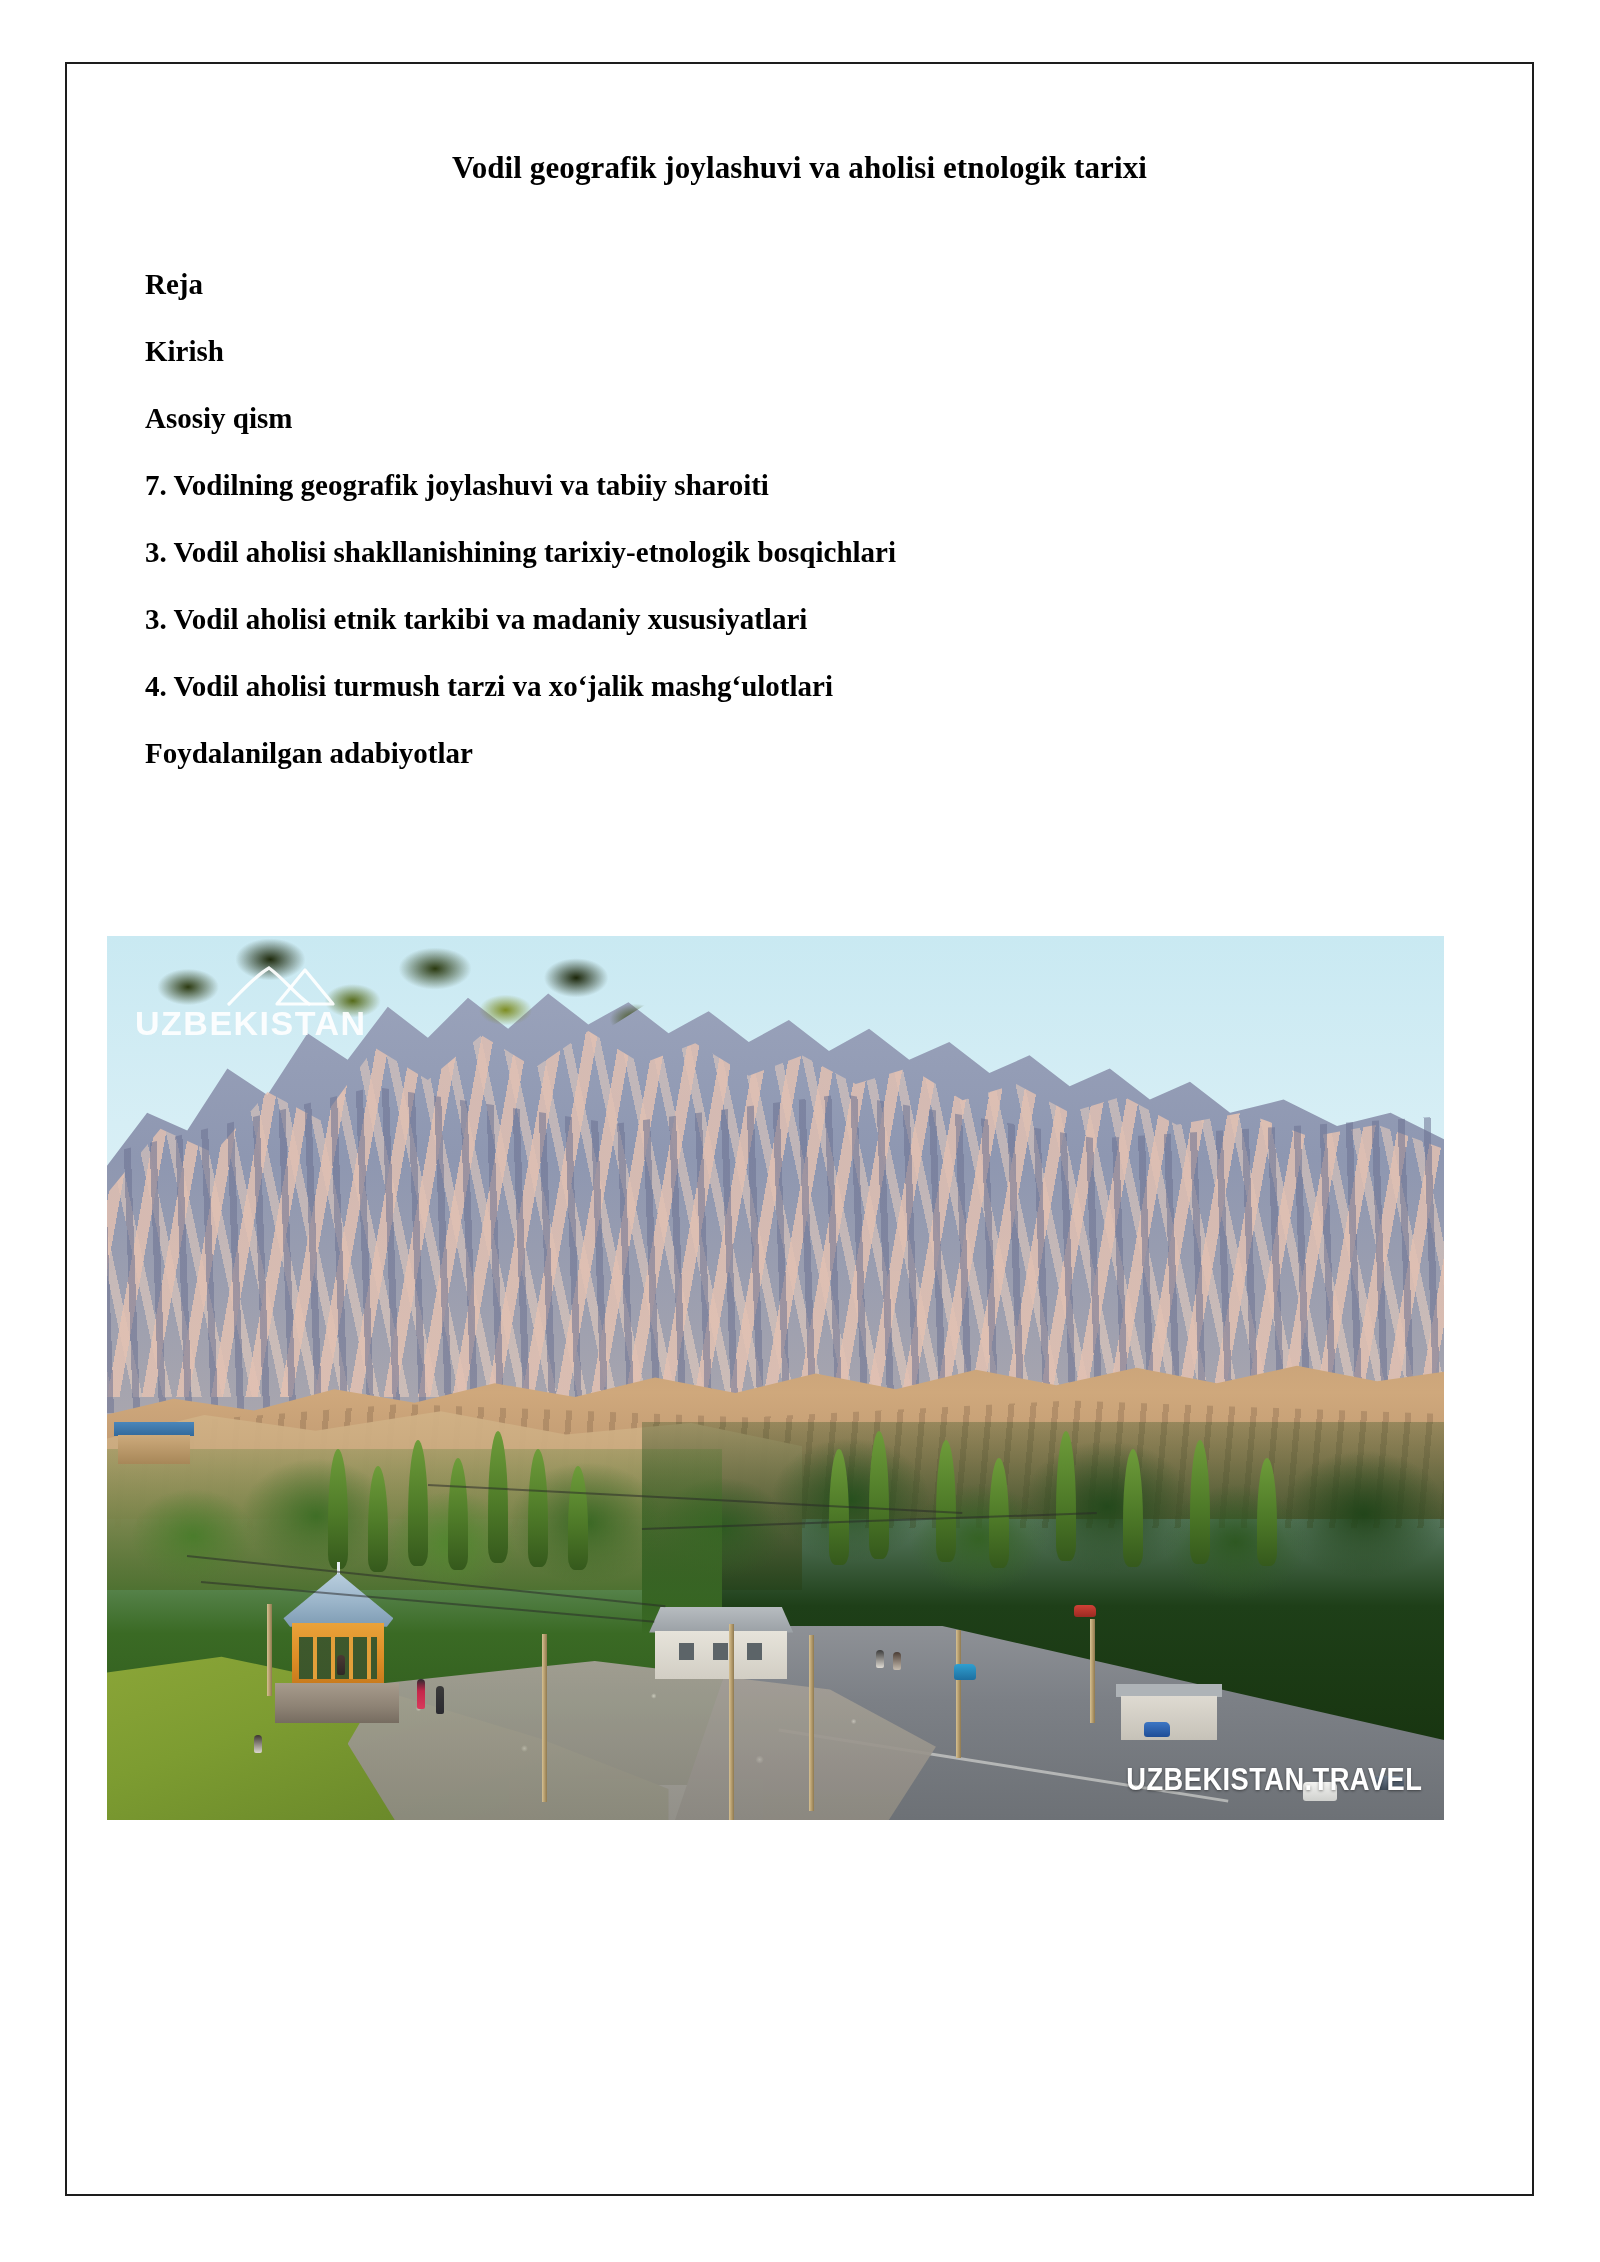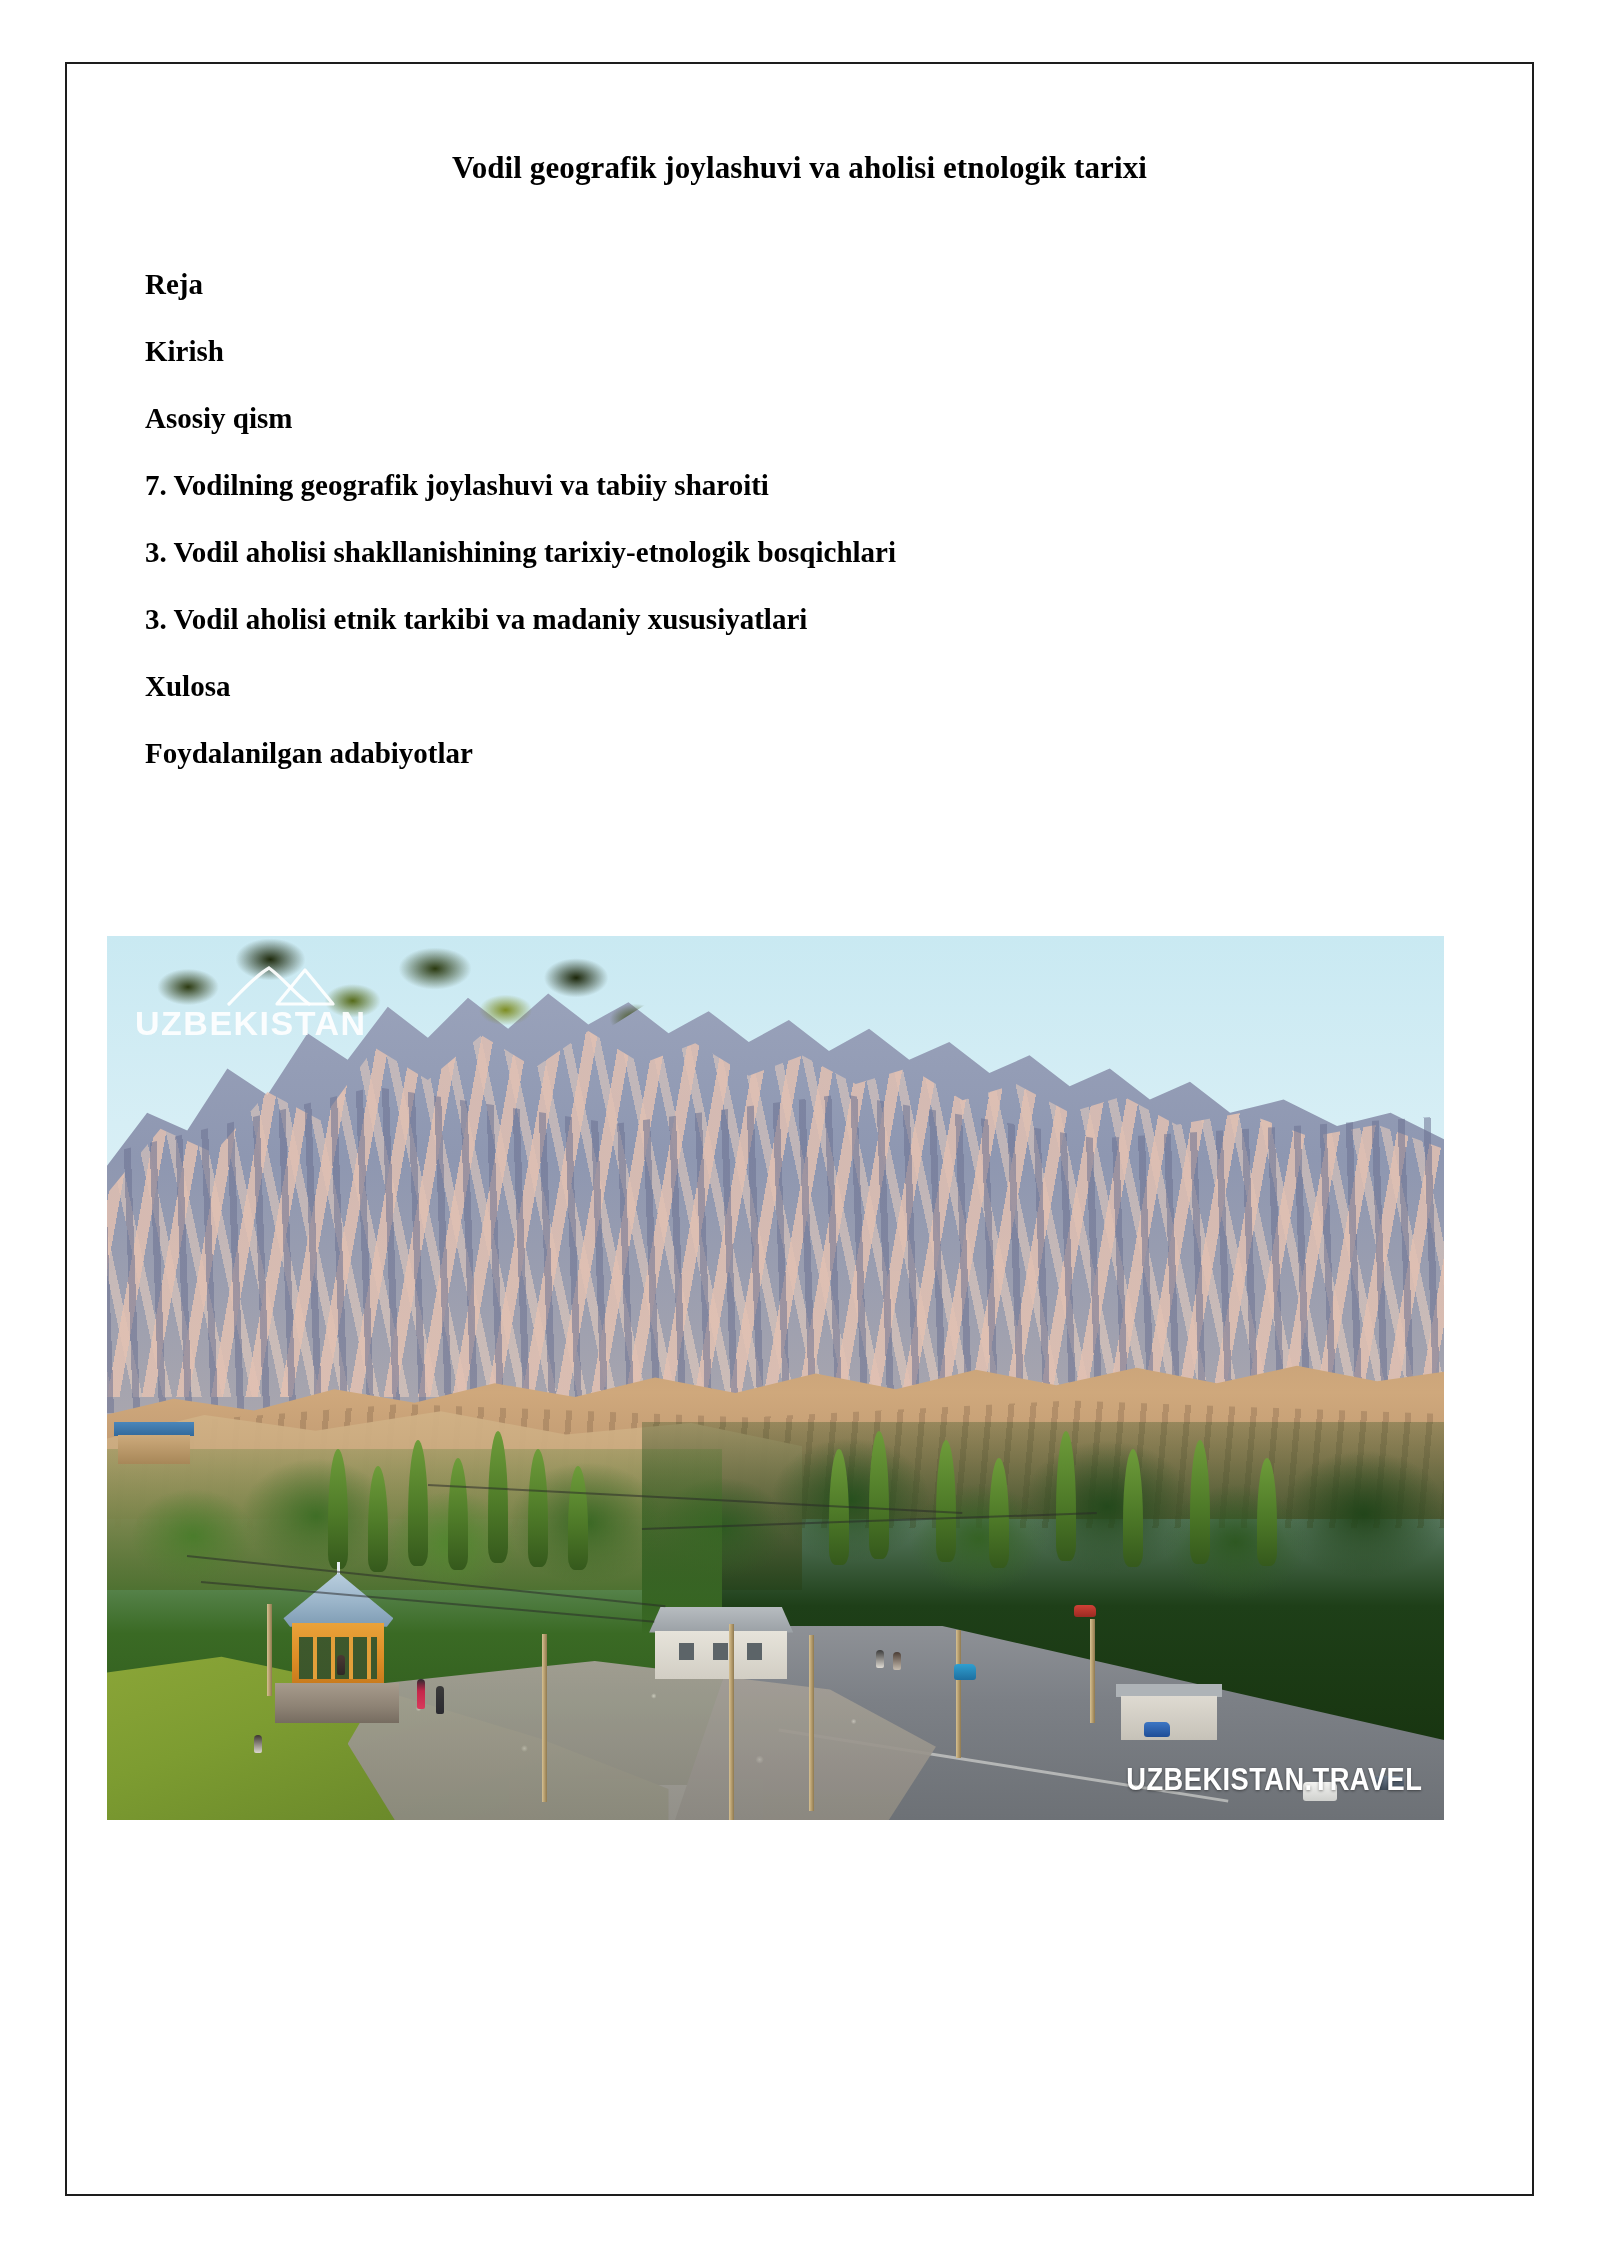--- a/index.html
+++ b/index.html
@@ -398,21 +398,21 @@
 
     <div class="doc-title">Vodil geografik joylashuvi va aholisi etnologik tarixi</div>
 
     <div class="outline">
       <div class="outline-item">Reja</div>
       <div class="outline-item">Kirish</div>
       <div class="outline-item">Asosiy qism</div>
       <div class="outline-item">7. Vodilning geografik joylashuvi va tabiiy sharoiti</div>
       <div class="outline-item">3. Vodil aholisi shakllanishining tarixiy-etnologik bosqichlari</div>
       <div class="outline-item">3. Vodil aholisi etnik tarkibi va madaniy xususiyatlari</div>
-      <div class="outline-item">Xulosa</div>
+      <div class="outline-item">4. Vodil aholisi turmush tarzi va xo‘jalik mashg‘ulotlari</div>
       <div class="outline-item">Foydalanilgan adabiyotlar</div>
     </div>
 
     <div class="photo-wrap">
       <div class="photo" title="Mountain valley village with limestone ridge, poplar trees, orange wooden gazebo and a road">
 
         <div class="sky"></div>
         <div class="ridge-far"></div>
         <div class="ridge-lit"></div>
         <div class="ridge-shadow"></div>

